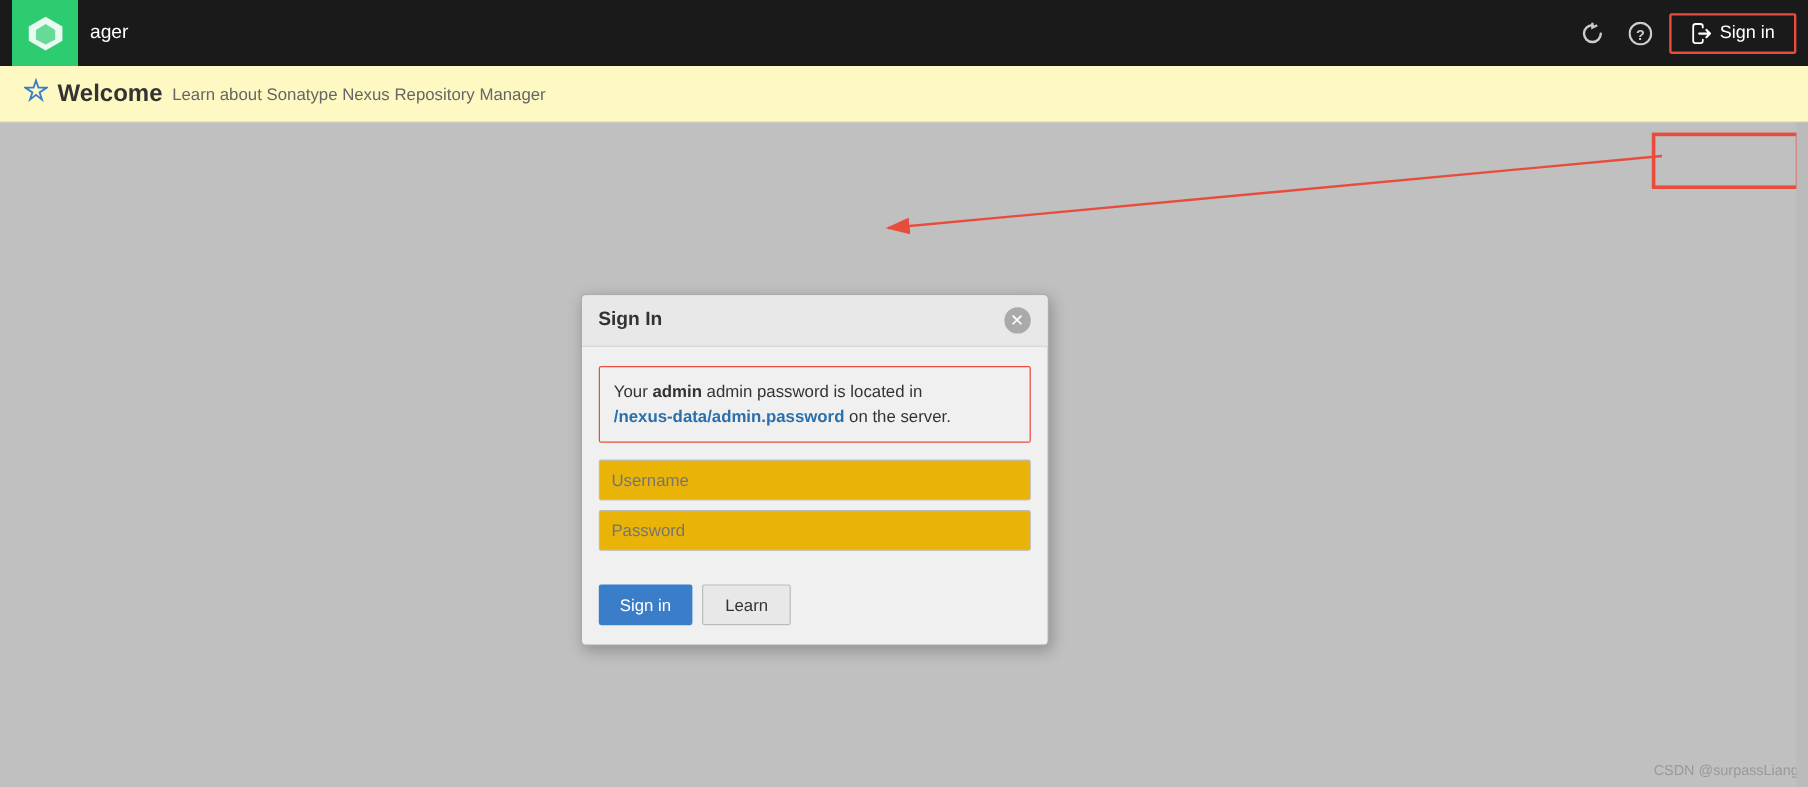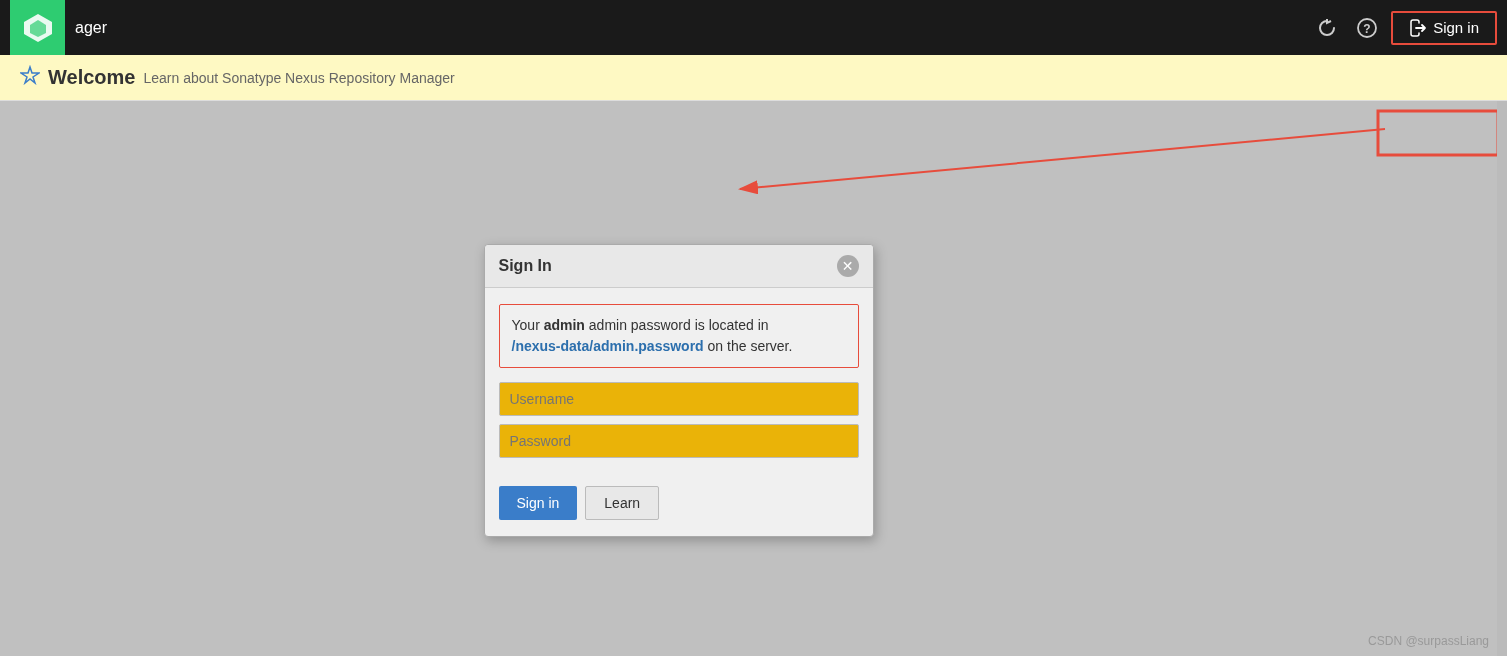--- a/index.html
+++ b/index.html
@@ -219,21 +219,21 @@
     .annotation-arrow {
       position: absolute;
       top: 0; left: 0;
       pointer-events: none;
     }
 
     
     .watermark {
       position: absolute;
       bottom: 12px;
-      right: 18px;
+      right: 8px;
       font-size: 12px;
       color: #999;
     }
 
     
     .scrollbar {
       position: absolute;
       right: 0;
       top: 0;
       bottom: 0;

